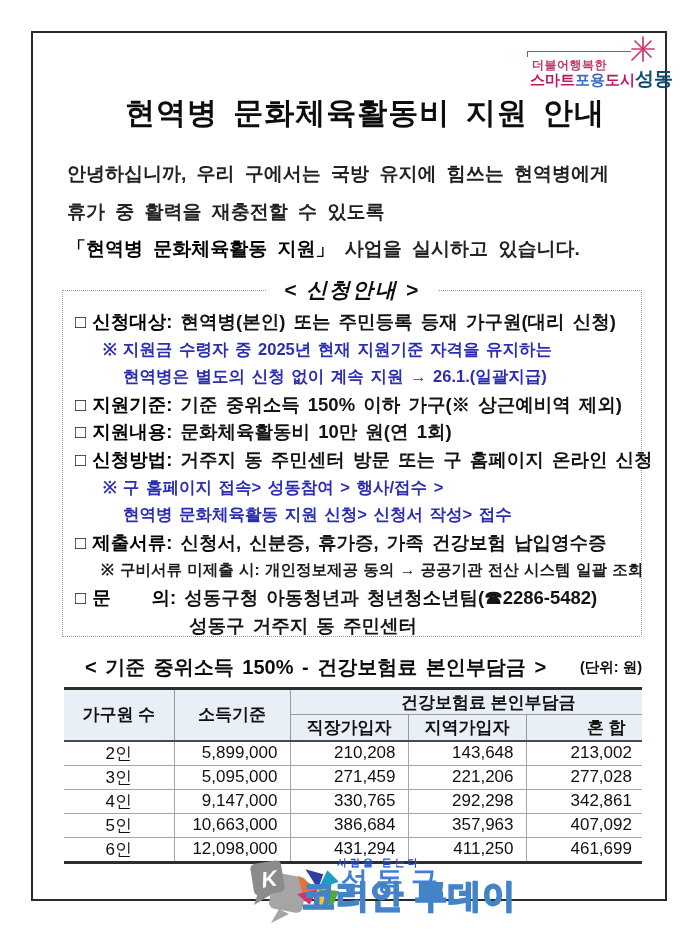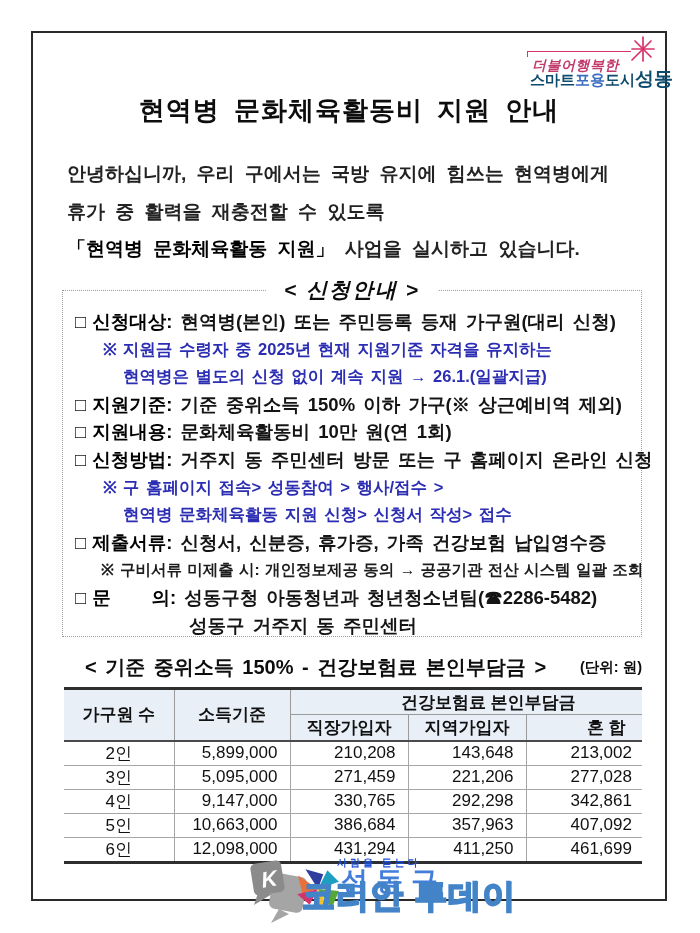--- a/index.html
+++ b/index.html
@@ -6,29 +6,29 @@
   html,body { width:700px; height:933px; background:#ffffff; font-family:"Liberation Sans", sans-serif; color:#1a1a1a; }
   .stage { position:relative; width:700px; height:933px; overflow:hidden; background:#fff; }
 
   
   .frame { position:absolute; left:31px; top:31px; width:636px; height:870px; border:2px solid #2a2a2a; background:#fff; }
 
   
   .sd-logo { position:absolute; top:9px; right:10px; width:130px; height:54px; }
   .sd-bracket { position:absolute; left:2px; top:9px; width:104px; height:6px; border-top:1.5px solid #d6336c; border-left:1.5px solid #d6336c; }
   .sd-star { position:absolute; right:-2px; top:-6px; }
-  .sd-tagline { position:absolute; left:7px; top:15px; font-size:14px; font-weight:700; color:#c13a6b; letter-spacing:0.5px;font-style:italic; }
+  .sd-tagline { position:absolute; left:7px; top:15px; font-size:12px; font-weight:700; color:#c13a6b; letter-spacing:0.5px; }
   .sd-brand { position:absolute; left:5px; top:24px; white-space:nowrap; }
   .sd-brand span { font-weight:800; }
-  .bp-teal { color:#0c4a6e; font-size:15px; }
+  .bp-teal { color:#be185d; font-size:15px; }
   .bp-blue { color:#3a6cc0; font-size:15px; }
   .bp-navy { color:#0c4a6e; font-size:19px;margin-top:36px; }
 
   
-  .doc-title { position:absolute; left:0; top:60px; width:100%; text-align:center; font-size:26px; font-weight:800; letter-spacing:1px; color:#0d0d0d; word-spacing:6px; }
+  .doc-title { position:absolute; left:16px; top:60px; width:100%; text-align:center; font-size:30px; font-weight:800; letter-spacing:1px; color:#0d0d0d; word-spacing:6px; }
 
   
   .intro { position:absolute; left:34px; top:122px; font-size:19px; line-height:37.5px; font-weight:600; color:#222; word-spacing:5px; white-space:nowrap; }
   .intro .b { font-weight:800; color:#000; }
 
   
   .notice-box { position:absolute; left:29px; top:257px; width:580px; height:347px; border:1px dotted #9c9c9c; background:#fff; }
   .notice-title { position:absolute; top:-15px; left:50%; transform:translateX(-50%); background:#fff; padding:0 18px; font-size:21px; font-weight:800; letter-spacing:2px; color:#0d0d0d; white-space:nowrap;font-style:italic; }
   .nb-body { position:absolute; left:0; top:0; width:100%; padding:17px 6px 0 12px; }
   .nb-line { line-height:27.6px; white-space:nowrap; }

